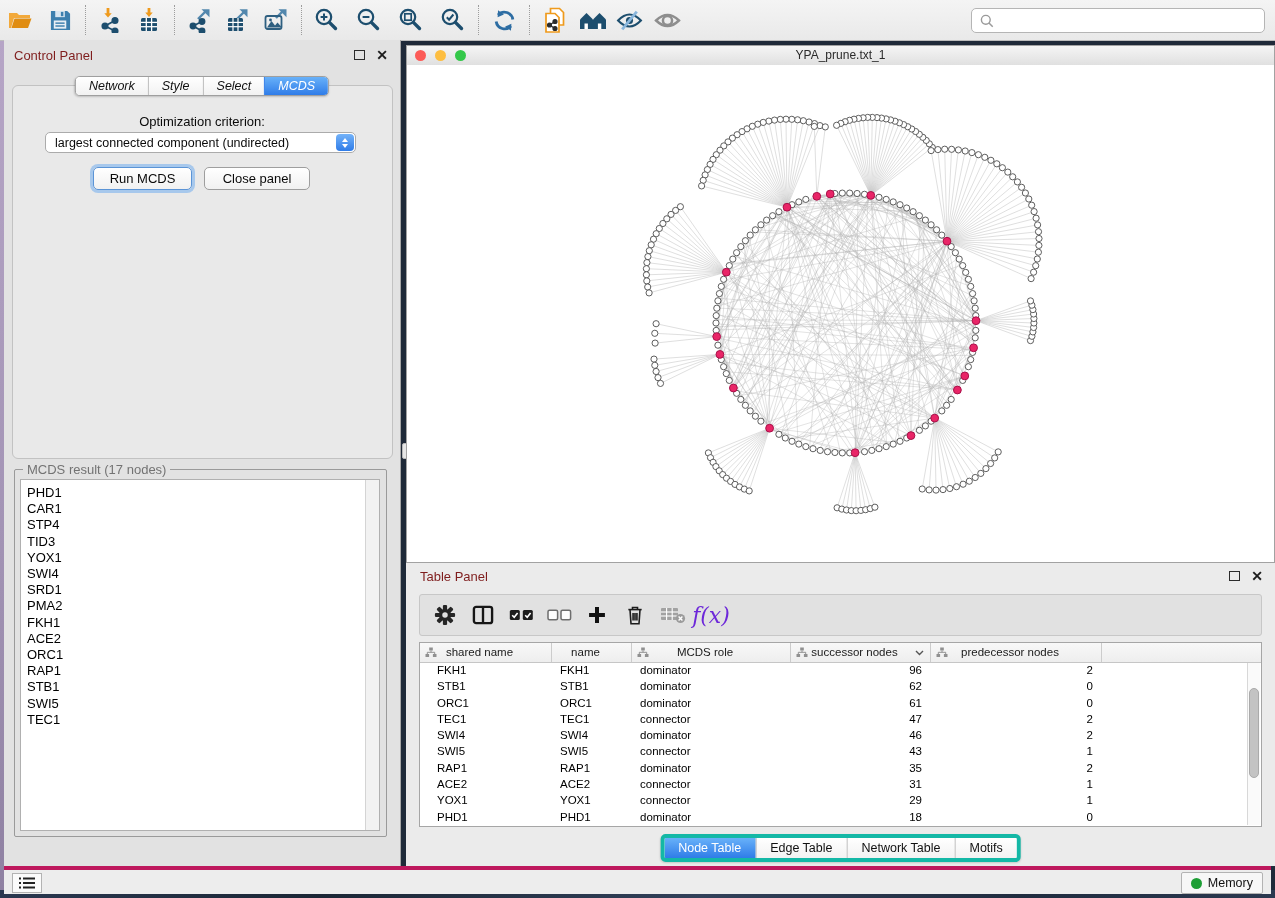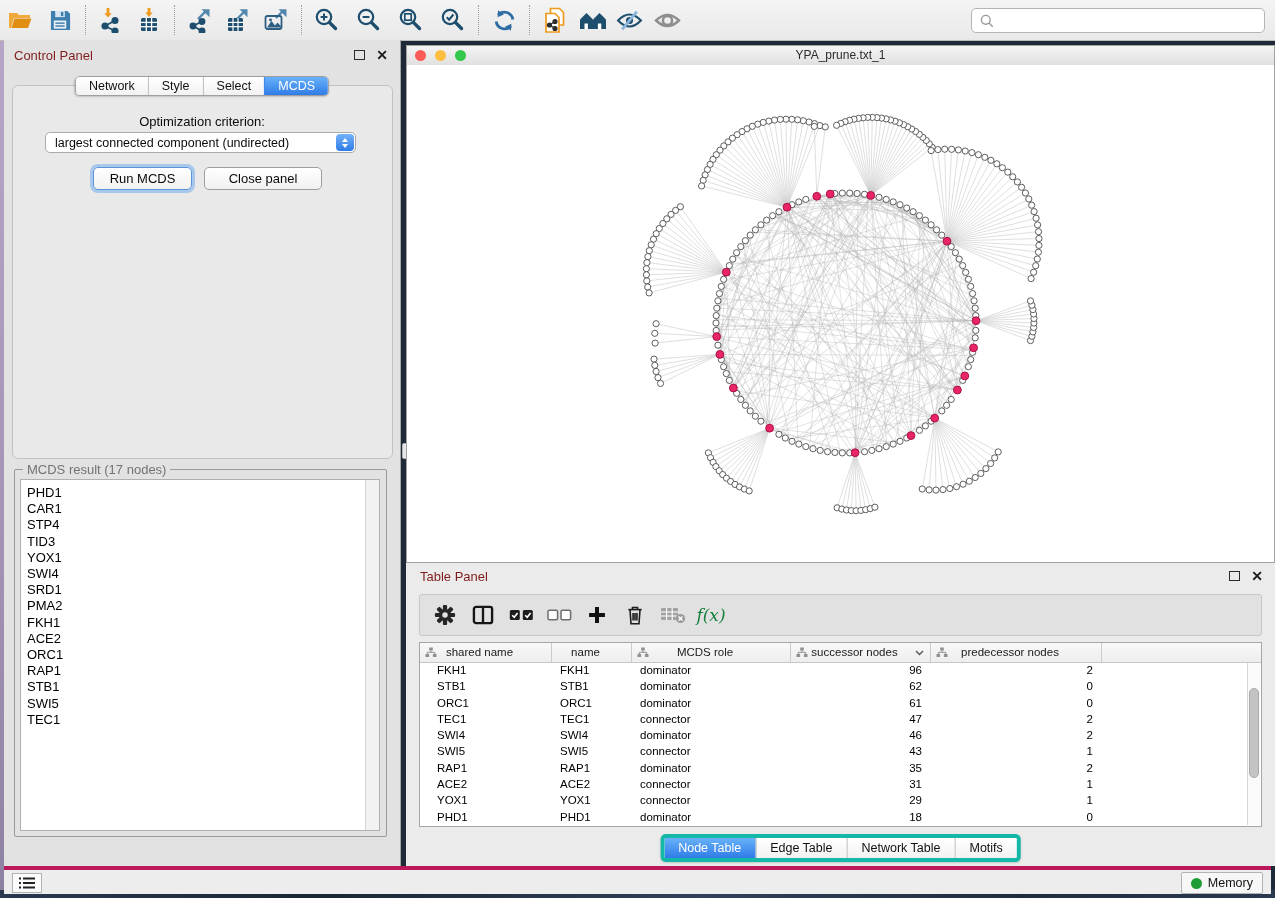--- a/index.html
+++ b/index.html
@@ -30,41 +30,41 @@
   .control-panel{position:absolute;left:4px;top:40px;width:396px;height:828px;
     background:#e2e2e2;border-right:1px solid #a5a5a5;}
   .panel-title{position:absolute;left:10px;top:8px;font-size:13px;color:#7f1d1d;}
   .win-btns{position:absolute;right:12px;top:10px;display:flex;gap:11px;align-items:center;}
   .win-float{width:9px;height:8px;border:1.6px solid #2b2b2b;display:inline-block;}
   .win-close{font-size:14px;font-weight:bold;color:#1c1c1c;line-height:10px;}
   .cp-tabbox{position:absolute;left:8px;top:45px;width:379px;height:372px;
     background:#e9e9e9;border:1px solid #c2c2c2;border-radius:6px;}
   .seg-tabs{position:absolute;left:50%;transform:translateX(-50%);top:36px;display:flex;
     background:#fff;border:1px solid #9f9f9f;border-radius:5px;overflow:hidden;
-    box-shadow:0 1px 2px rgba(0,0,0,.18);white-space:nowrap;}
+    box-shadow:0 1px 2px rgba(0,0,0,.18);white-space:nowrap;font-style:italic;}
   .seg{font-size:12.5px;padding:0 13px;line-height:18px;color:#111;border-left:1px solid #bdbdbd;
     background:linear-gradient(#ffffff,#f2f2f2);}
   .seg:first-child{border-left:none;}
   .seg.selected{background:linear-gradient(#68b1f9,#2f7ce8);color:#fff;border-left-color:#2f7ce8;}
   .opt-label{position:absolute;left:0;right:0;top:74px;text-align:center;font-size:13px;color:#0a0a0a;}
   .criterion-select{position:absolute;left:41px;top:92px;width:311px;height:21px;
     background:#fff;border:1px solid #ababab;border-radius:5px;font-size:12.5px;color:#0a0a0a;
     line-height:21px;padding-left:9px;box-sizing:border-box;}
   .sel-stepper{position:absolute;right:1px;top:1px;width:18px;height:17px;border-radius:4px;
     background:linear-gradient(#74b3f9,#2f7ce8);display:flex;flex-direction:column;
     align-items:center;justify-content:center;gap:2px;}
   .tri-up{width:0;height:0;border-left:3.5px solid transparent;border-right:3.5px solid transparent;
     border-bottom:4px solid #fff;}
   .tri-dn{width:0;height:0;border-left:3.5px solid transparent;border-right:3.5px solid transparent;
     border-top:4px solid #fff;}
   .cp-btn{position:absolute;top:127px;height:23px;background:linear-gradient(#ffffff,#f1f1f1);
     border:1px solid #9e9e9e;border-radius:5px;font-size:13px;color:#0a0a0a;
     display:flex;align-items:center;justify-content:center;box-sizing:border-box;}
   .run-btn{left:89px;width:99px;border-color:#5b94d6;box-shadow:0 0 0 3px #a7c8ec;}
-  .close-btn{left:200px;width:118px;}
+  .close-btn{left:200px;width:106px;}
   .fieldset{position:absolute;left:10px;top:429px;width:371px;height:366px;
     border:1px solid #9a9a9a;border-radius:2px;}
   .fieldset-legend{position:absolute;left:8px;top:-8px;background:#e2e2e2;padding:0 4px;
     font-size:13px;color:#737373;}
   .mcds-listbox{position:absolute;left:5px;top:9px;right:6px;bottom:5px;background:#fff;
     border:1px solid #b0b0b0;overflow:hidden;}
   .mcds-track{position:absolute;right:0;top:0;bottom:0;width:13px;background:#f2f2f2;
     border-left:1px solid #d4d4d4;}
   .mcds-items{position:absolute;left:0;top:5px;right:14px;}
   .mcds-item{font-size:13px;line-height:16.2px;padding-left:6px;color:#000;}
@@ -80,21 +80,21 @@
   .net-title{position:absolute;left:0;right:0;top:0;height:19px;line-height:19px;
     text-align:center;font-size:12px;color:#2b2b2b;}
   .net-canvas{position:absolute;left:0;top:19px;right:0;bottom:0;background:#fff;}
   .net-canvas svg{display:block;}
   
   .table-panel{position:absolute;left:406px;top:563px;width:869px;height:303px;background:#ebebeb;}
   .tp-toolbar{position:absolute;left:13px;top:31px;width:843px;height:42px;background:#e1e1e1;
     border:1px solid #c7c7c7;border-radius:3px;display:flex;align-items:center;padding-left:6px;
     box-sizing:border-box;}
   .tp-ic{width:38px;height:30px;display:flex;align-items:center;justify-content:center;flex:0 0 auto;}
-  .fx-glyph{font-family:"DejaVu Serif",serif;font-style:italic;font-size:17px;color:#15803d;}
+  .fx-glyph{font-family:"DejaVu Serif",serif;font-style:italic;font-size:22px;color:#6d28d9;}
   .tp-table{position:absolute;left:13px;top:79px;width:843px;height:185px;background:#fff;
     border:1px solid #a6a6a6;box-sizing:border-box;}
   .thead{display:flex;height:19px;background:linear-gradient(#f8f8f8,#eeeeee);
     border-bottom:1px solid #c6c6c6;}
   .th{position:relative;height:19px;border-right:1px solid #cccccc;box-sizing:border-box;
     font-size:11.5px;color:#1a1a1a;flex:0 0 auto;}
   .th .th-label{position:absolute;left:0;right:12px;top:0;line-height:18px;text-align:center;}
   .th .th-tree{position:absolute;left:5px;top:4px;}
   .th .th-sort{position:absolute;right:6px;top:7px;}
   .th.filler{flex:1;border-right:none;}

